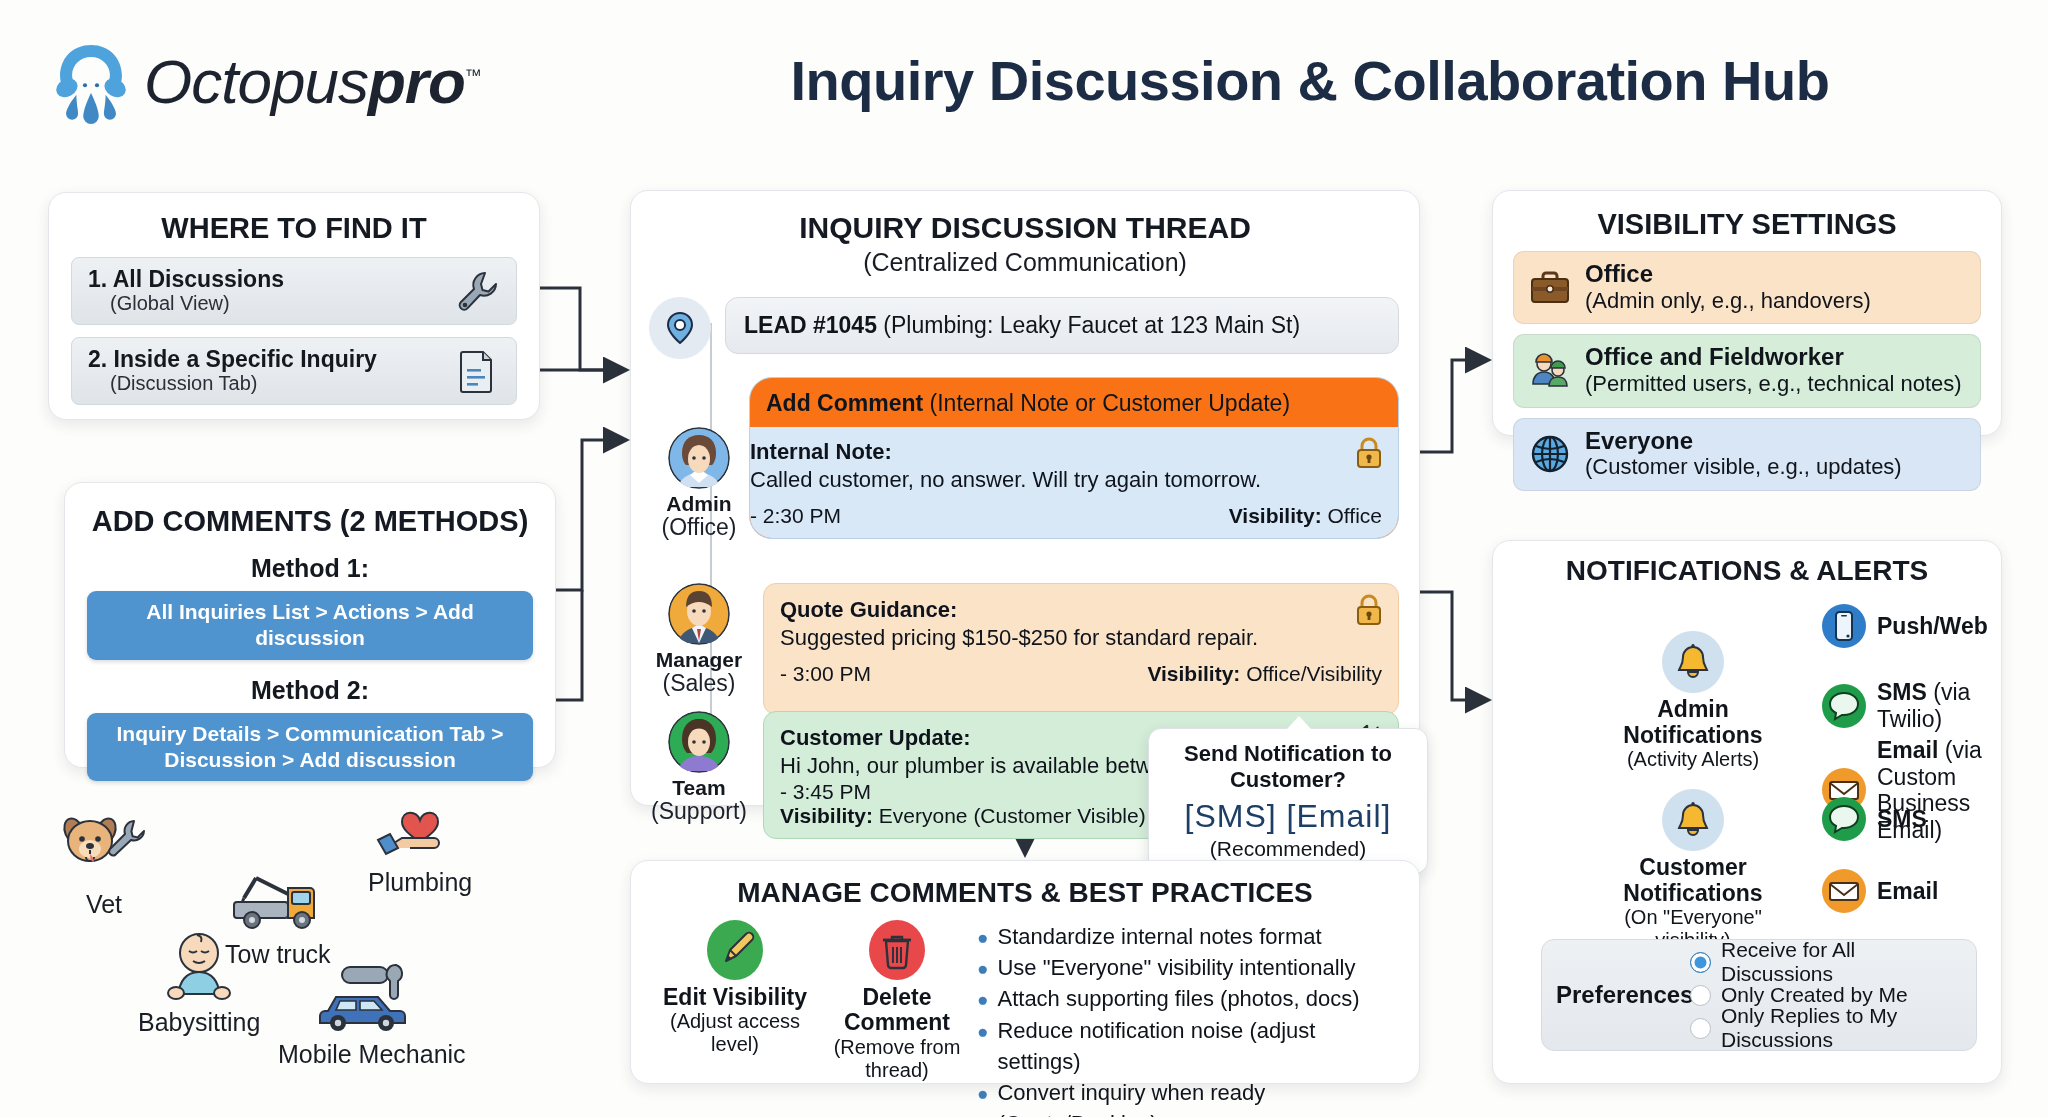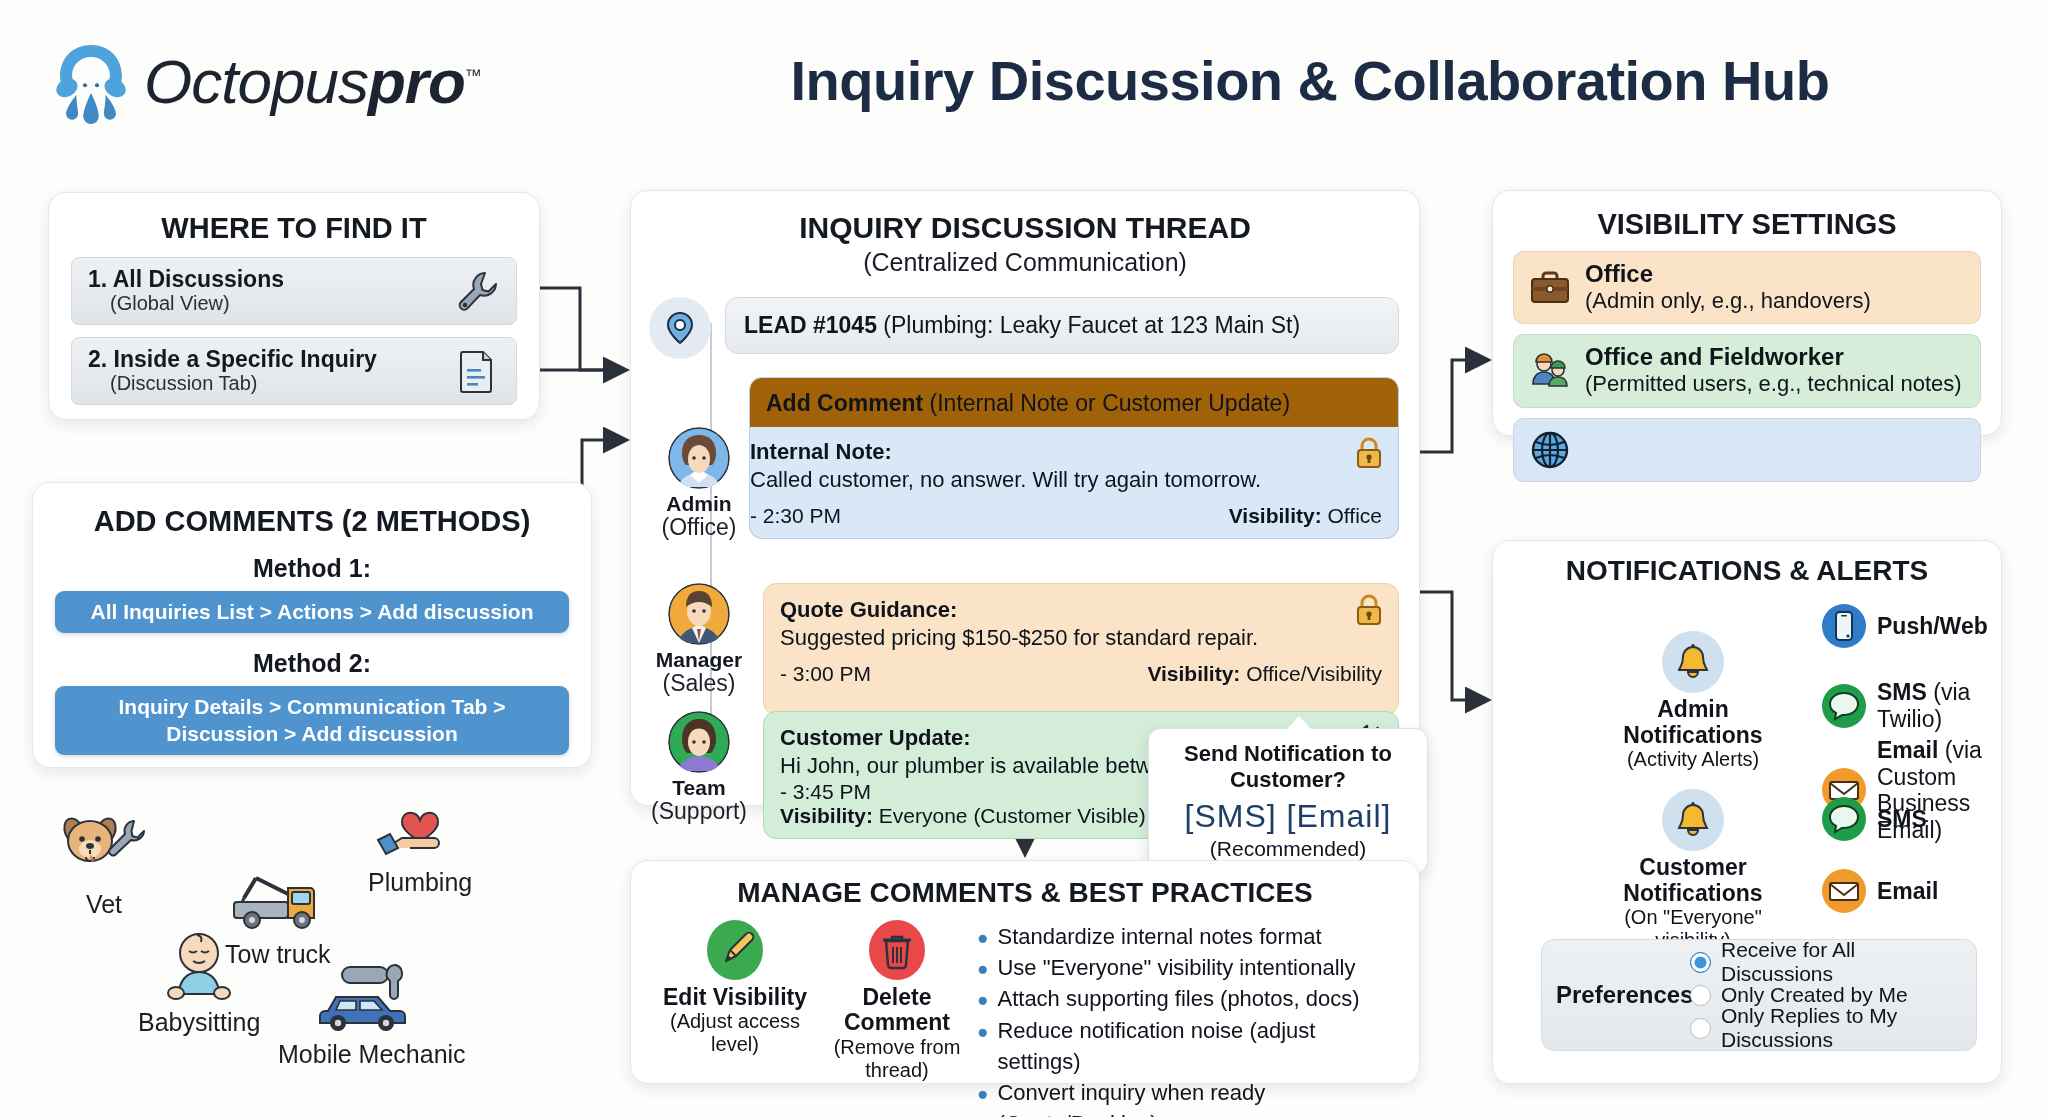--- a/index.html
+++ b/index.html
@@ -40,21 +40,21 @@
     background: linear-gradient(180deg,#eef1f4 0%, #dfe4e9 100%);
     border: 1px solid #d3d9df; border-radius: 8px;
     display: flex; align-items: center; padding: 0 16px;
   }
   .find-texts { flex: 1; }
   .find-main { font-size: 23px; font-weight: 700; color: #14181f; line-height: 1.08; }
   .find-sub  { font-size: 20px; color: #2a2f38; margin-left: 22px; line-height: 1.15; }
   .find-icon { width: 48px; height: 48px; flex: none; }
 
   
-  #card-add { left: 32px; top: 482px; width: 560px; height: 286px; }
+  #card-add { left: 64px; top: 482px; width: 492px; height: 286px; }
   #card-add .card-title { font-size: 29px; margin-top: 22px; }
   .method-label { text-align: center; font-size: 25px; font-weight: 700; color: #14181f; margin-top: 16px; }
   .method-pill {
     margin: 8px 22px 0 22px; background: #4f93cf; border-radius: 9px;
     color: #fff; font-size: 21px; font-weight: 700; text-align: center;
     padding: 8px 10px; line-height: 1.25; box-shadow: 0 2px 4px rgba(0,0,0,.14);
   }
 
   
   #services { position: absolute; left: 40px; top: 800px; width: 520px; height: 280px; }
@@ -80,21 +80,21 @@
   #lead-icon-wrap { width: 62px; height: 62px; border-radius: 50%; background: #e3eaf2; display: flex; align-items: center; justify-content: center; }
   #lead-bubble {
     margin-left: 14px; flex: 1; background: linear-gradient(180deg,#f2f4f7 0%,#e6eaee 100%);
     border: 1px solid #d5dae0; border-radius: 13px; padding: 14px 18px; font-size: 23px; color: #10141b;
   }
   #lead-bubble::before { border-right: 13px solid #edf0f3; top: 18px; }
   #lead-bubble b { font-weight: 700; }
 
   
   #comment-block { position: absolute; left: 118px; top: 186px; width: 650px;
-     background:#a16207; border: 1.5px solid #b9d0e6; border-radius: 13px; overflow: hidden; }
+     background:#f97316; border: 1.5px solid #b9d0e6; border-radius: 23px; overflow: hidden; }
   #comment-head { padding: 12px 16px 10px 16px; font-size: 23px; color:#10141b; }
   #comment-head b { font-weight: 700; }
   #note-body { background:#d9e8f7; padding: 11px 16px 10px 0; position: relative; }
 
   .b-title { font-size: 22px; font-weight: 700; color: #0f141c; line-height: 1.25; }
   .b-text  { font-size: 22px; color: #0f141c; line-height: 1.3; }
   .b-foot  { display: flex; justify-content: space-between; align-items: baseline; margin-top: 10px; }
   .b-time  { font-size: 21px; color: #0f141c; }
   .b-vis   { font-size: 21px; color: #0f141c; }
   .b-vis b { font-weight: 700; }
@@ -557,20 +557,24 @@
       </div>
     </div>
 
     <div class="vis-row" style="background:#d9e6f6;">
       <svg class="vis-ico" viewBox="0 0 44 44">
         <circle cx="22" cy="22" r="17" fill="#5aa9e0" stroke="#13212e" stroke-width="2.4"></circle>
         <path d="M22 5 v34 M5 22 h34" stroke="#13212e" stroke-width="2.2"></path>
         <ellipse cx="22" cy="22" rx="8" ry="17" fill="none" stroke="#13212e" stroke-width="2.2"></ellipse>
         <path d="M8 14 q14 6 28 0 M8 30 q14 -6 28 0" fill="none" stroke="#13212e" stroke-width="2.2"></path>
       </svg>
+      <div>
+        <div class="vis-main">Everyone</div>
+        <div class="vis-sub">(Customer visible, e.g., updates)</div>
+      </div>
     </div>
   </div>
 
   <div class="card" id="card-notif">
     <div class="card-title">NOTIFICATIONS &amp; ALERTS</div>
 
     <div class="notif-group notif-hub" style="left:100px; top:90px;">
       <div class="bell-wrap">
         <svg width="36" height="38" viewBox="0 0 36 38">
           <path d="M18 4 a10 10 0 0 1 10 10 c0 8 3 10 4 13 H4 c1 -3 4 -5 4 -13 A10 10 0 0 1 18 4 Z" fill="#f5b931" stroke="#2b323c" stroke-width="2"></path>

